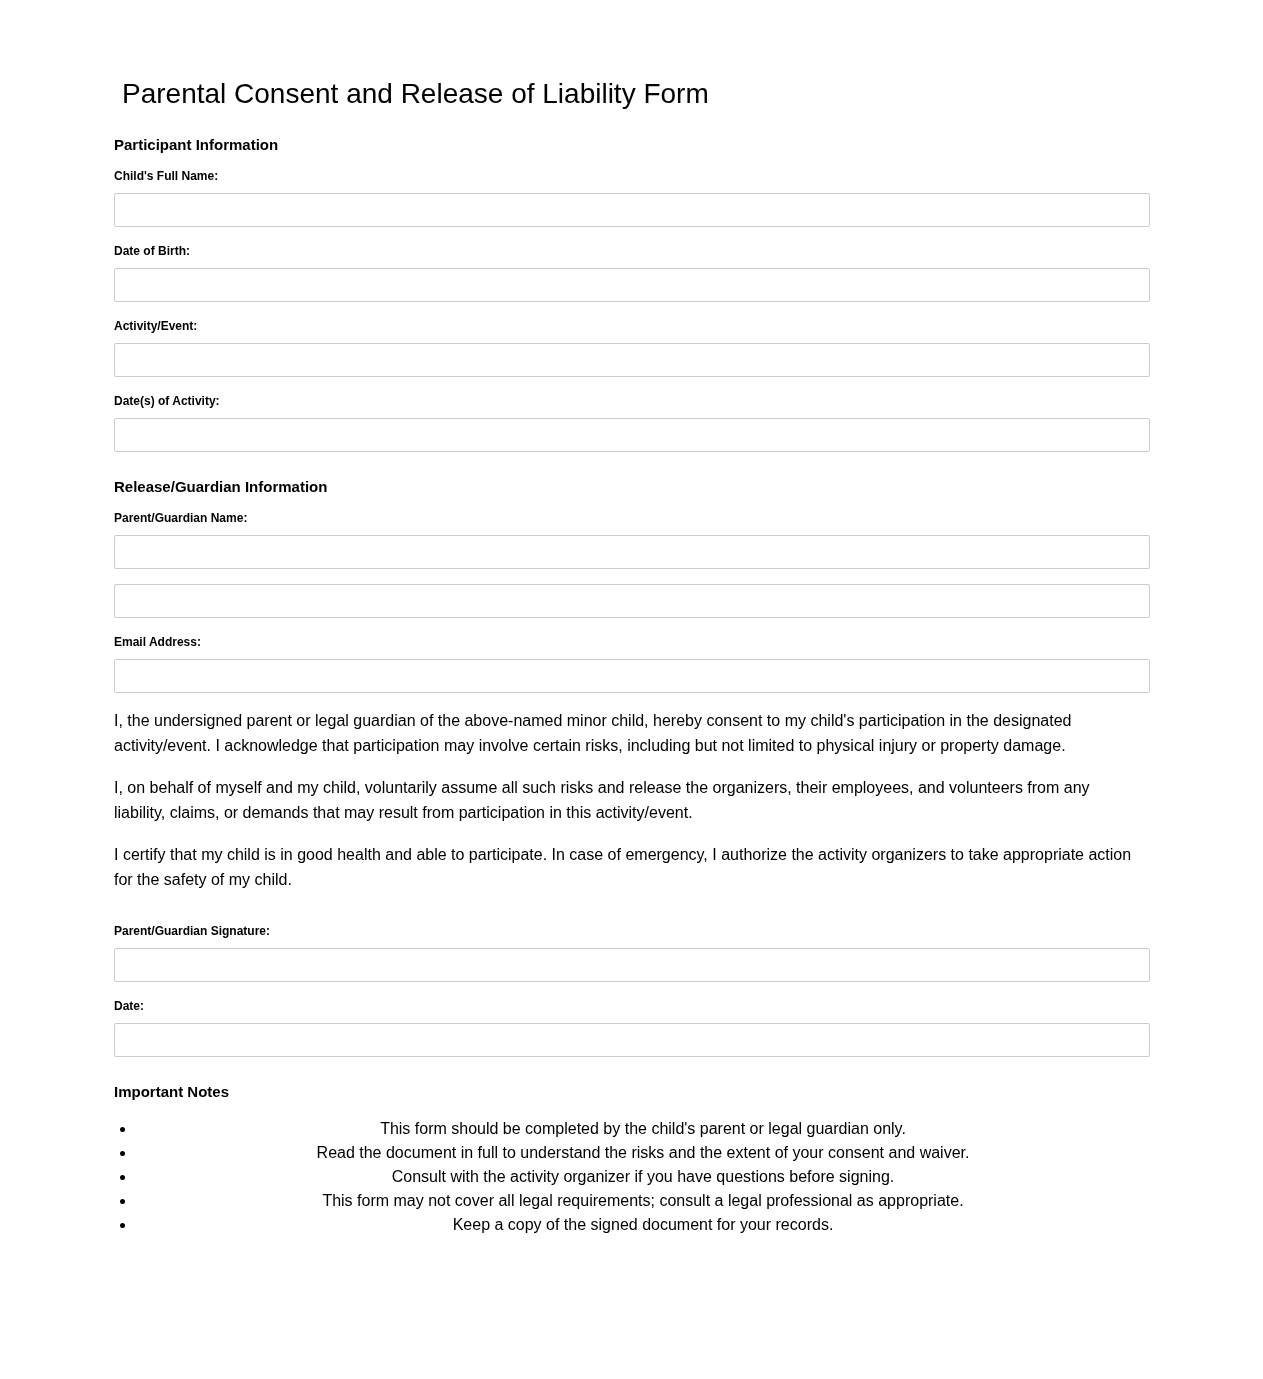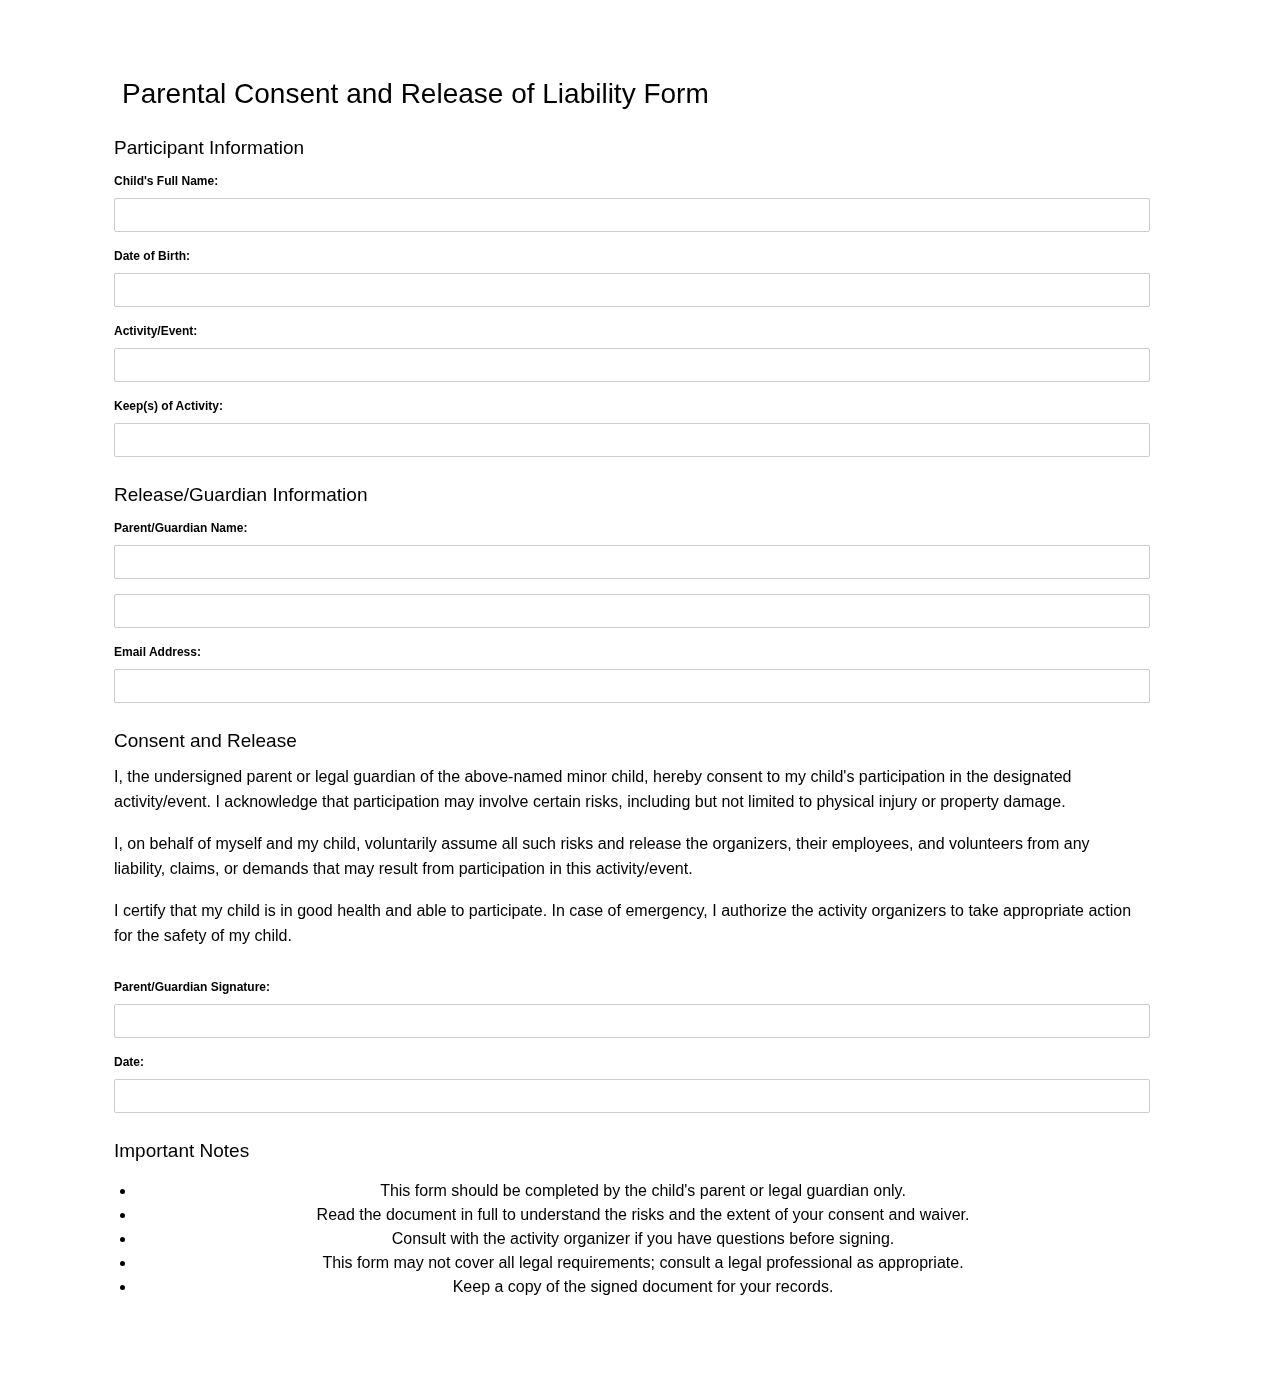--- a/index.html
+++ b/index.html
@@ -17,22 +17,22 @@
     padding: 78px 113px 100px 114px;
     background: #ffffff;
   }
   .page-title {
     font-size: 28px;
     font-weight: 400;
     margin: 0 0 22px 8px;
     line-height: 1.15;
   }
   .section-heading {
-    font-size: 19px;
-    font-weight: 400;
+    font-size: 15px;
+    font-weight: 700;
     margin: 26px 0 12px 0;
     line-height: 1.25;
   }
   .field {
     margin-bottom: 15px;
   }
   .field-label {
     display: block;
     font-weight: bold;
     font-size: 12px;
@@ -87,41 +87,40 @@
     <label class="field-label">Date of Birth:</label>
     <input type="text" class="text-input" value="" style="">
   </div>
 
   <div class="field">
     <label class="field-label">Activity/Event:</label>
     <input type="text" class="text-input" value="" style="">
   </div>
 
   <div class="field">
-    <label class="field-label">Keep(s) of Activity:</label>
+    <label class="field-label">Date(s) of Activity:</label>
     <input type="text" class="text-input" value="" style="">
   </div>
 
   <h2 class="section-heading">Release/Guardian Information</h2>
 
   <div class="field">
     <label class="field-label">Parent/Guardian Name:</label>
     <input type="text" class="text-input" value="" style="">
   </div>
 
   <div class="field">
     <input type="text" class="text-input" value="" style="">
   </div>
 
   <div class="field">
     <label class="field-label">Email Address:</label>
     <input type="text" class="text-input" value="" style="">
   </div>
 
-  <h2 class="section-heading">Consent and Release</h2>
 
   <p class="consent-paragraph">I, the undersigned parent or legal guardian of the above-named minor child, hereby consent to my child's participation in the designated activity/event. I acknowledge that participation may involve certain risks, including but not limited to physical injury or property damage.</p>
   <p class="consent-paragraph">I, on behalf of myself and my child, voluntarily assume all such risks and release the organizers, their employees, and volunteers from any liability, claims, or demands that may result from participation in this activity/event.</p>
   <p class="consent-paragraph">I certify that my child is in good health and able to participate. In case of emergency, I authorize the activity organizers to take appropriate action for the safety of my child.</p>
 
   <div class="field signature-field">
     <label class="field-label">Parent/Guardian Signature:</label>
     <input type="text" class="text-input" value="" style="">
   </div>
 

